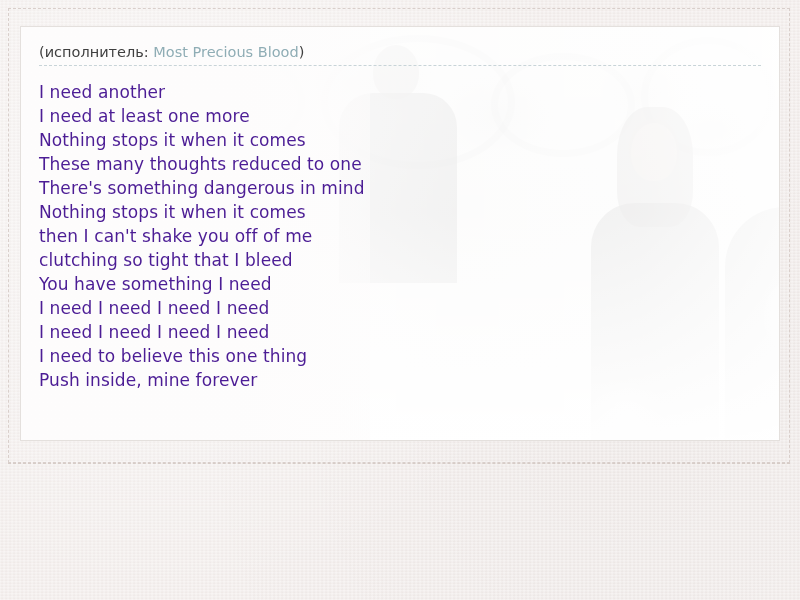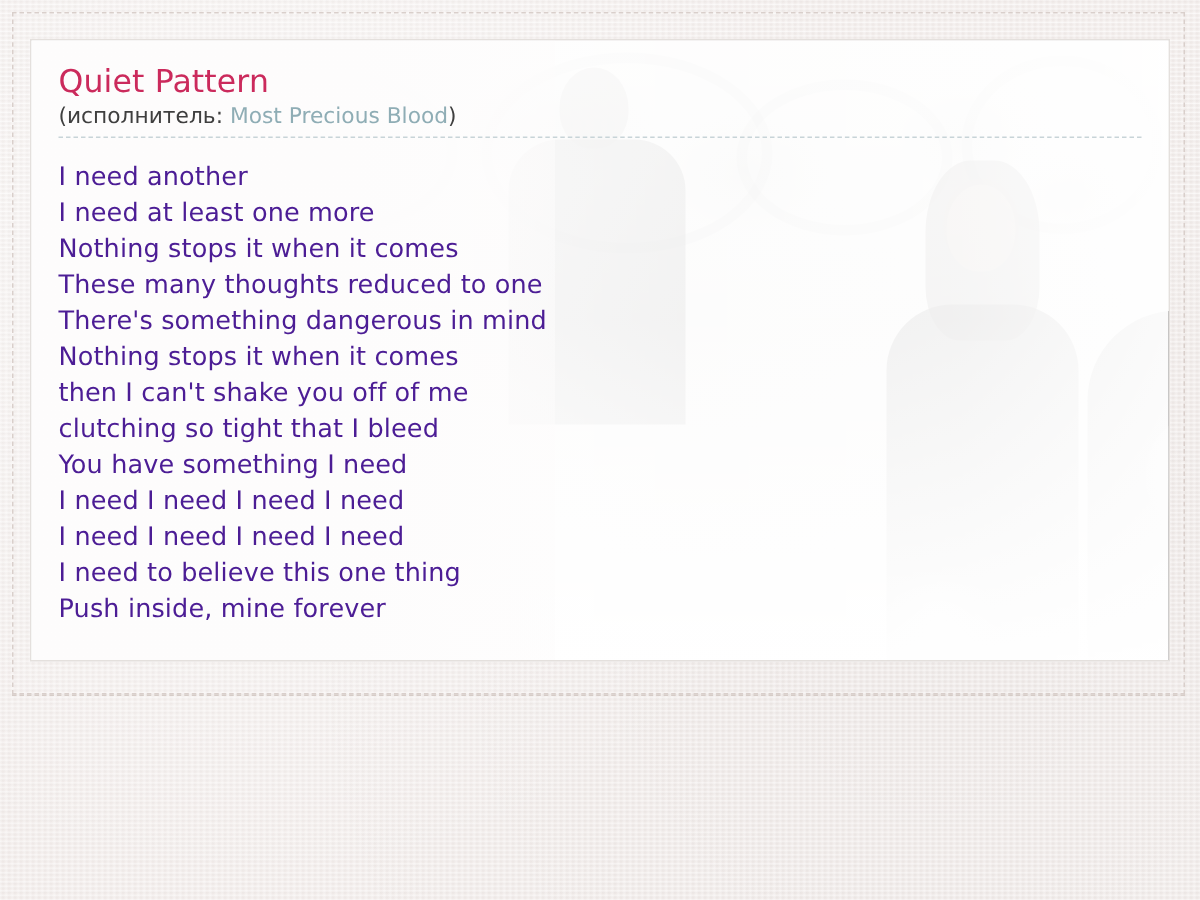--- a/index.html
+++ b/index.html
@@ -239,21 +239,20 @@
 
     <div class="chest-art"></div>
     <div class="chest-art2"></div>
 
     <div class="wash"></div>
     <div class="wash-left"></div>
   </div>
 
   <div id="content">
 
-    <h1 id="song-title">Quiet Pattern</h1>
 
     <div id="artist-line">
       <span>(исполнитель: </span><a id="artist-link" href="#">Most Precious Blood</a><span>)</span>
     </div>
 
     <div id="lyrics"><span class="line">I need another</span><span class="line">I need at least one more</span><span class="line">Nothing stops it when it comes</span><span class="line">These many thoughts reduced to one</span><span class="line">There's something dangerous in mind</span><span class="line">Nothing stops it when it comes</span><span class="line">then I can't shake you off of me</span><span class="line">clutching so tight that I bleed</span><span class="line">You have something I need</span><span class="line">I need I need I need I need</span><span class="line">I need I need I need I need</span><span class="line">I need to believe this one thing</span><span class="line">Push inside, mine forever</span></div>
 
   </div>
 </div>
 

